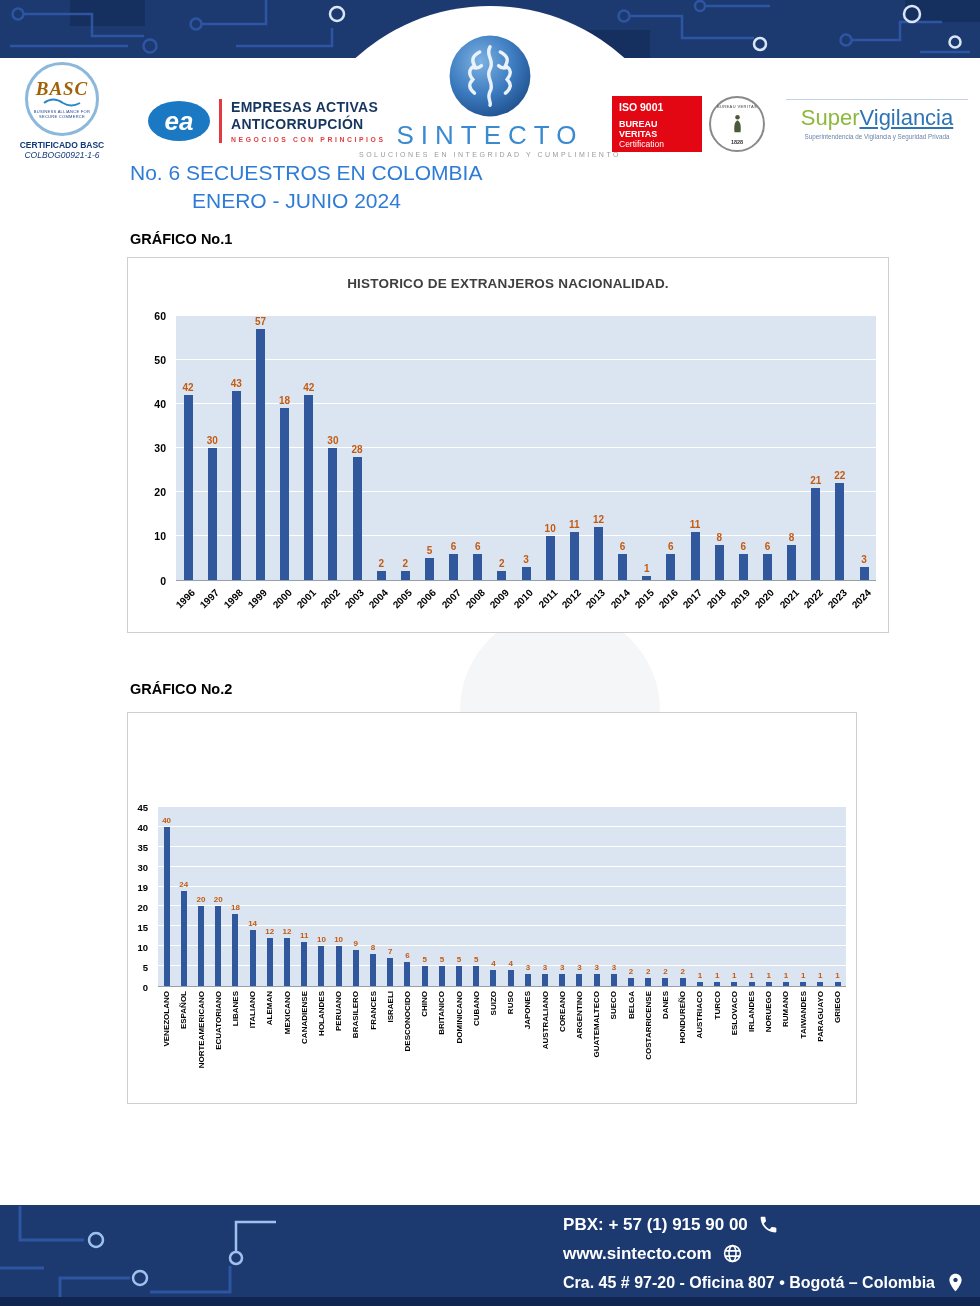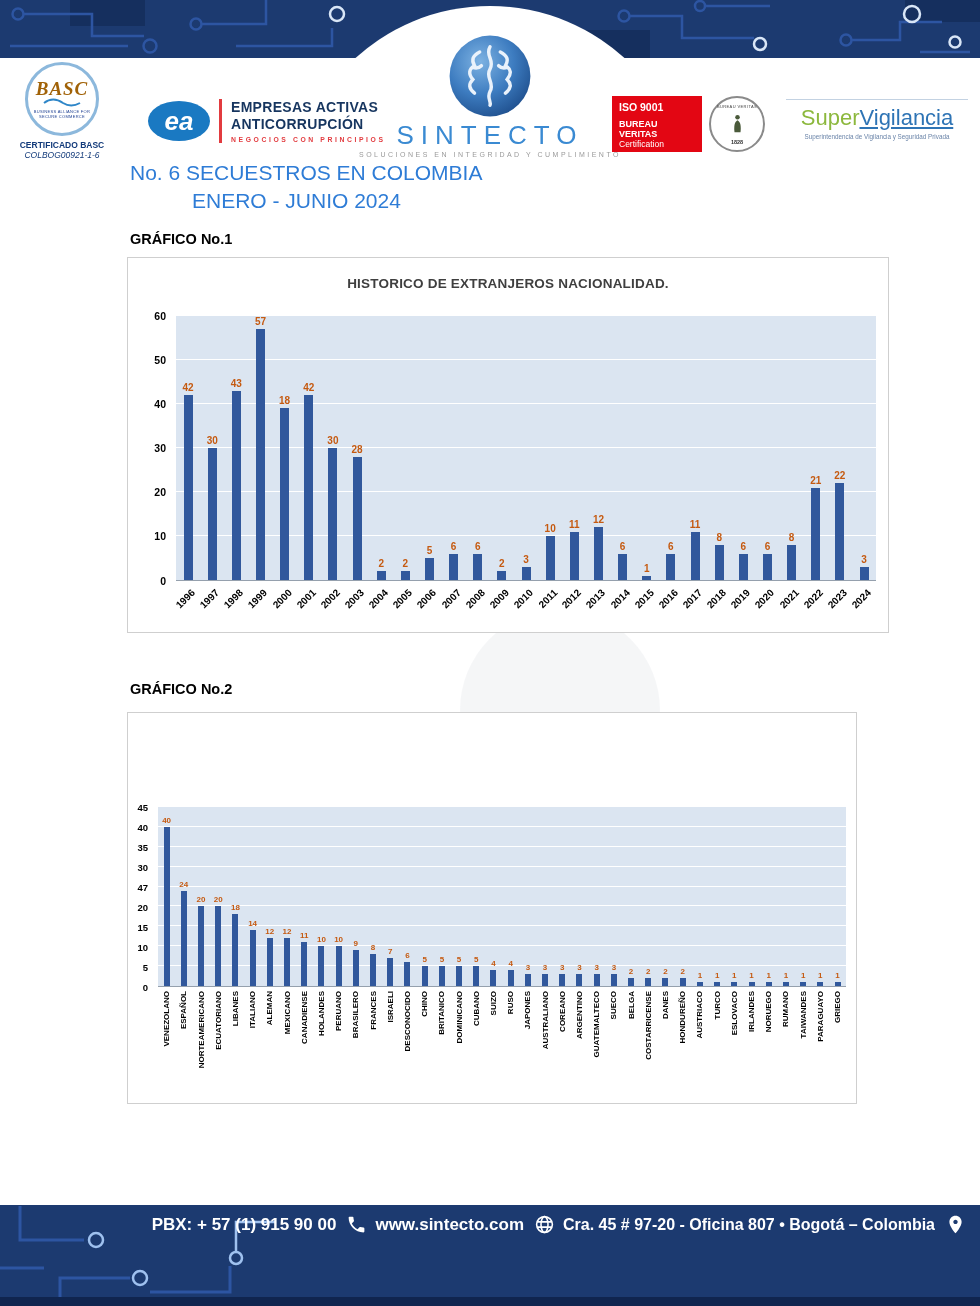--- a/index.html
+++ b/index.html
@@ -87,21 +87,21 @@
   .chart1 .x-axis { left:48px; top:324px; width:700px; height:50px; }
   .chart2 .x-axis { left:30px; top:275px; width:688px; height:114px; }
   .xcell { flex:1; position:relative; }
   .chart1 .xlab { position:absolute; top:5px; right:45%; transform-origin:100% 0; transform:rotate(-45deg); font-size:10px; font-weight:bold; white-space:nowrap; color:#000; }
   .chart2 .xcell { display:flex; justify-content:center; align-items:flex-start; }
   .chart2 .xlab { writing-mode:vertical-rl; transform:rotate(180deg); font-size:8px; font-weight:bold; white-space:nowrap; margin-top:3px; color:#000; }
 
   
   .footer { position:absolute; left:0; bottom:0; width:980px; height:101px; background:#1c3a70; overflow:hidden; }
   .footer-deco { position:absolute; left:0; bottom:0; }
-  .f-rows { position:absolute; right:14px; top:9px; display:flex; gap:8px; align-items:flex-start; }
+  .f-rows { position:absolute; right:14px; top:9px; display:flex; flex-direction:column; gap:8px; align-items:flex-start; }
   .f-row { display:flex; align-items:center; gap:10px; color:#fff; font-weight:bold; }
   .f-row .txt { font-size:17px; }
   .f-row.addr .txt { font-size:16px; }
   .f-icon { width:21px; height:21px; flex:0 0 auto; }
   .footer-strip { position:absolute; left:0; bottom:0; width:980px; height:9px; background:#10254f; }
 </style>
 </head>
 <body>
 
 <div class="page">
@@ -457,21 +457,21 @@
 
   <div class="g-label g2">GRÁFICO No.2</div>
 
   <div class="chart chart2">
     <div class="y-axis">
         <span class="ytick" style="bottom: 0%;">0</span>
         <span class="ytick" style="bottom: 11.1111%;">5</span>
         <span class="ytick" style="bottom: 22.2222%;">10</span>
         <span class="ytick" style="bottom: 33.3333%;">15</span>
         <span class="ytick" style="bottom: 44.4444%;">20</span>
-        <span class="ytick" style="bottom: 55.5556%;">47</span>
+        <span class="ytick" style="bottom: 55.5556%;">19</span>
         <span class="ytick" style="bottom: 66.6667%;">30</span>
         <span class="ytick" style="bottom: 77.7778%;">35</span>
         <span class="ytick" style="bottom: 88.8889%;">40</span>
         <span class="ytick" style="bottom: 100%;">45</span>
       </div>
     <div class="plot">
         <div class="gridline" style="bottom: 11.1111%;"></div>
         <div class="gridline" style="bottom: 22.2222%;"></div>
         <div class="gridline" style="bottom: 33.3333%;"></div>
         <div class="gridline" style="bottom: 44.4444%;"></div>

